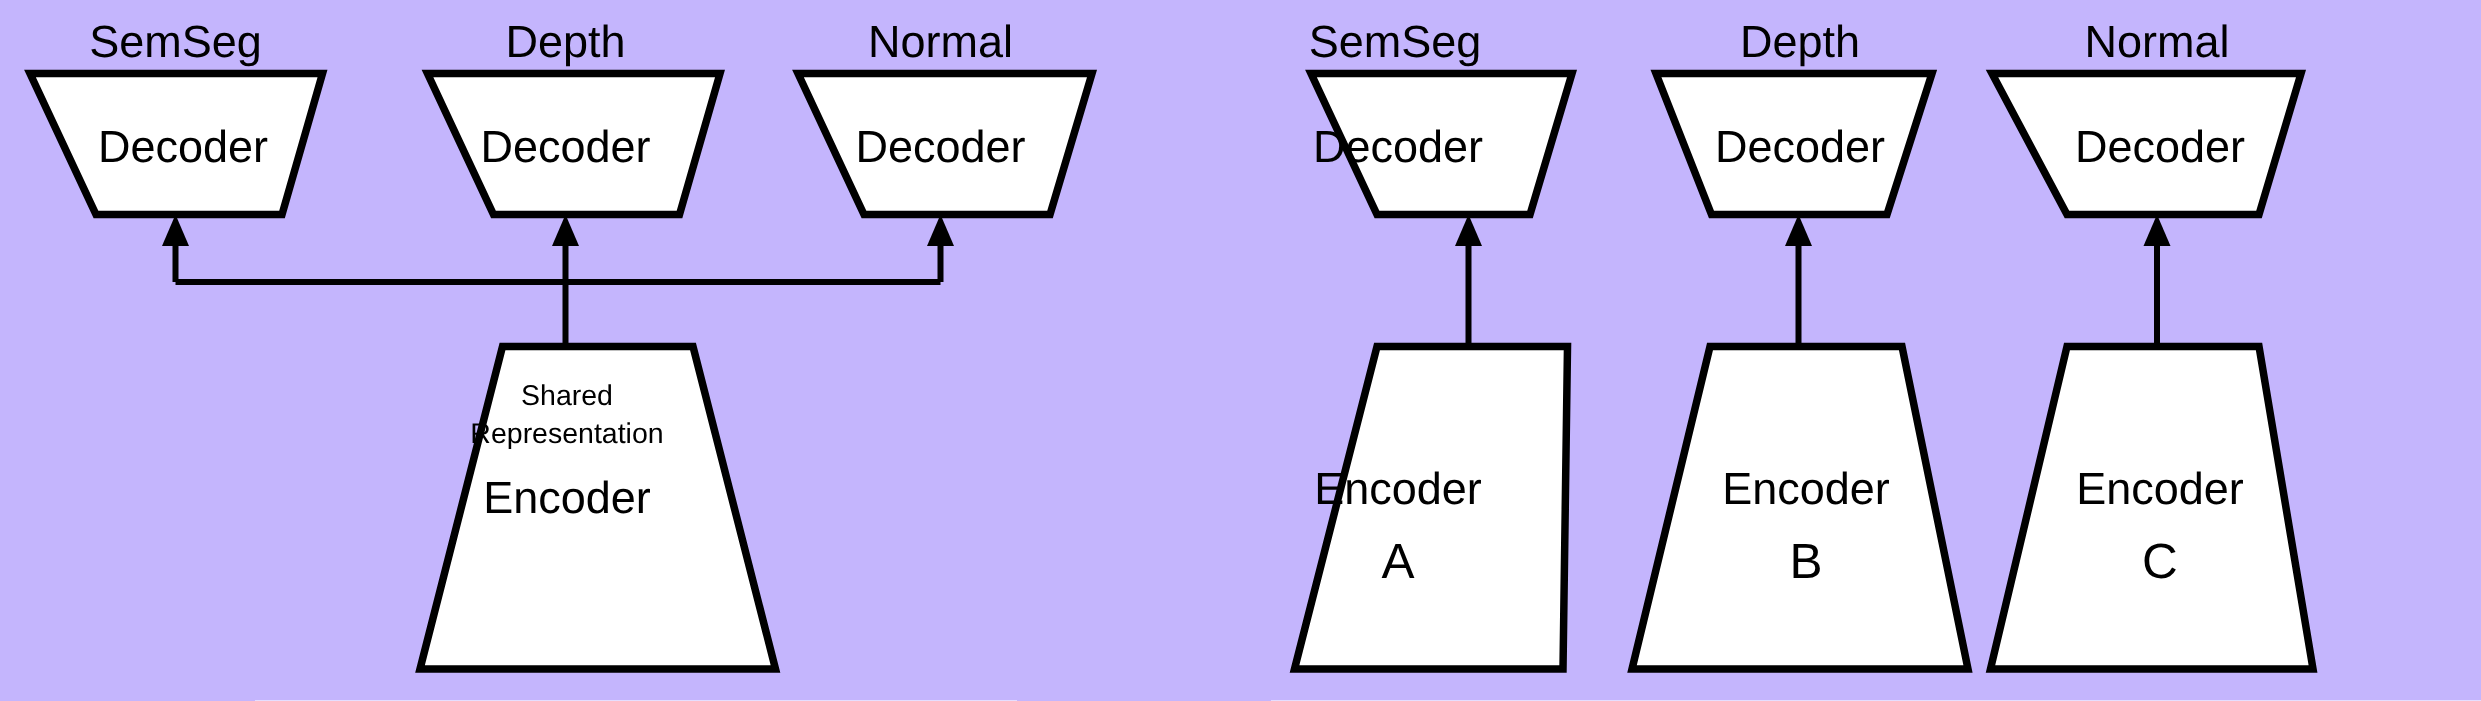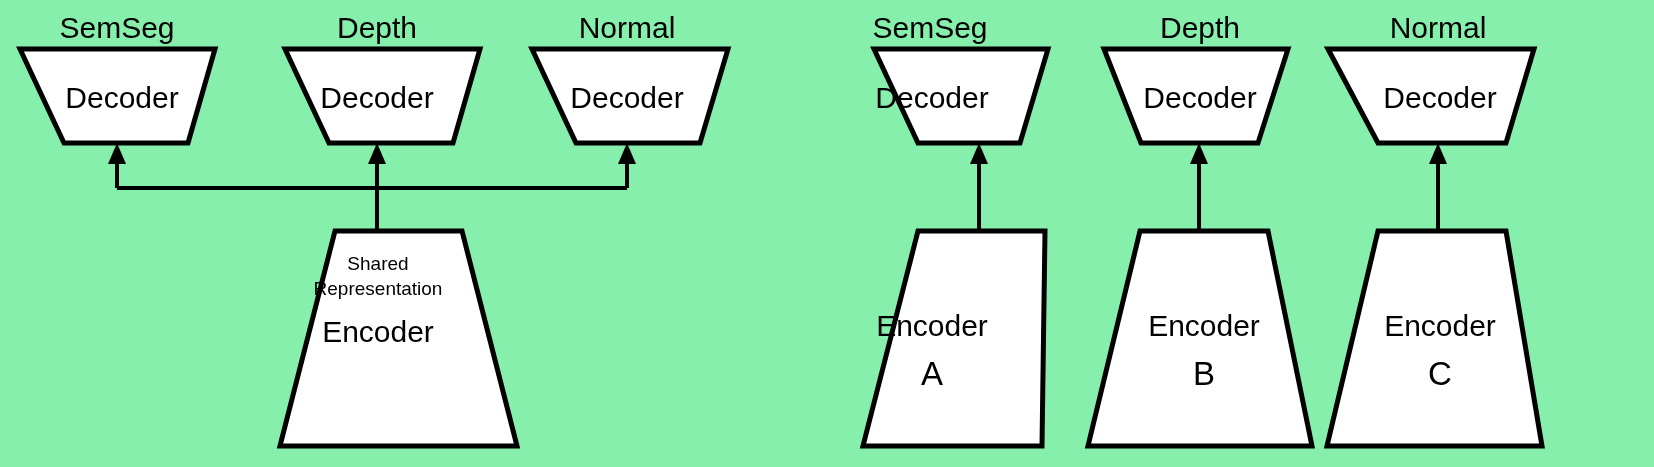--- a/index.html
+++ b/index.html
@@ -10,21 +10,21 @@
   body {
     width: 1654px;
     height: 467px;
     font-family: "Liberation Sans", sans-serif;
     overflow: hidden;
   }
   #diagram-root {
     position: relative;
     width: 1654px;
     height: 467px;
-    background: #86efac;
+    background: #c4b5fd;
   }
   svg.diagram-svg {
     position: absolute;
     top: 0;
     left: 0;
     width: 1654px;
     height: 467px;
     display: block;
   }
   .shape-outline {

